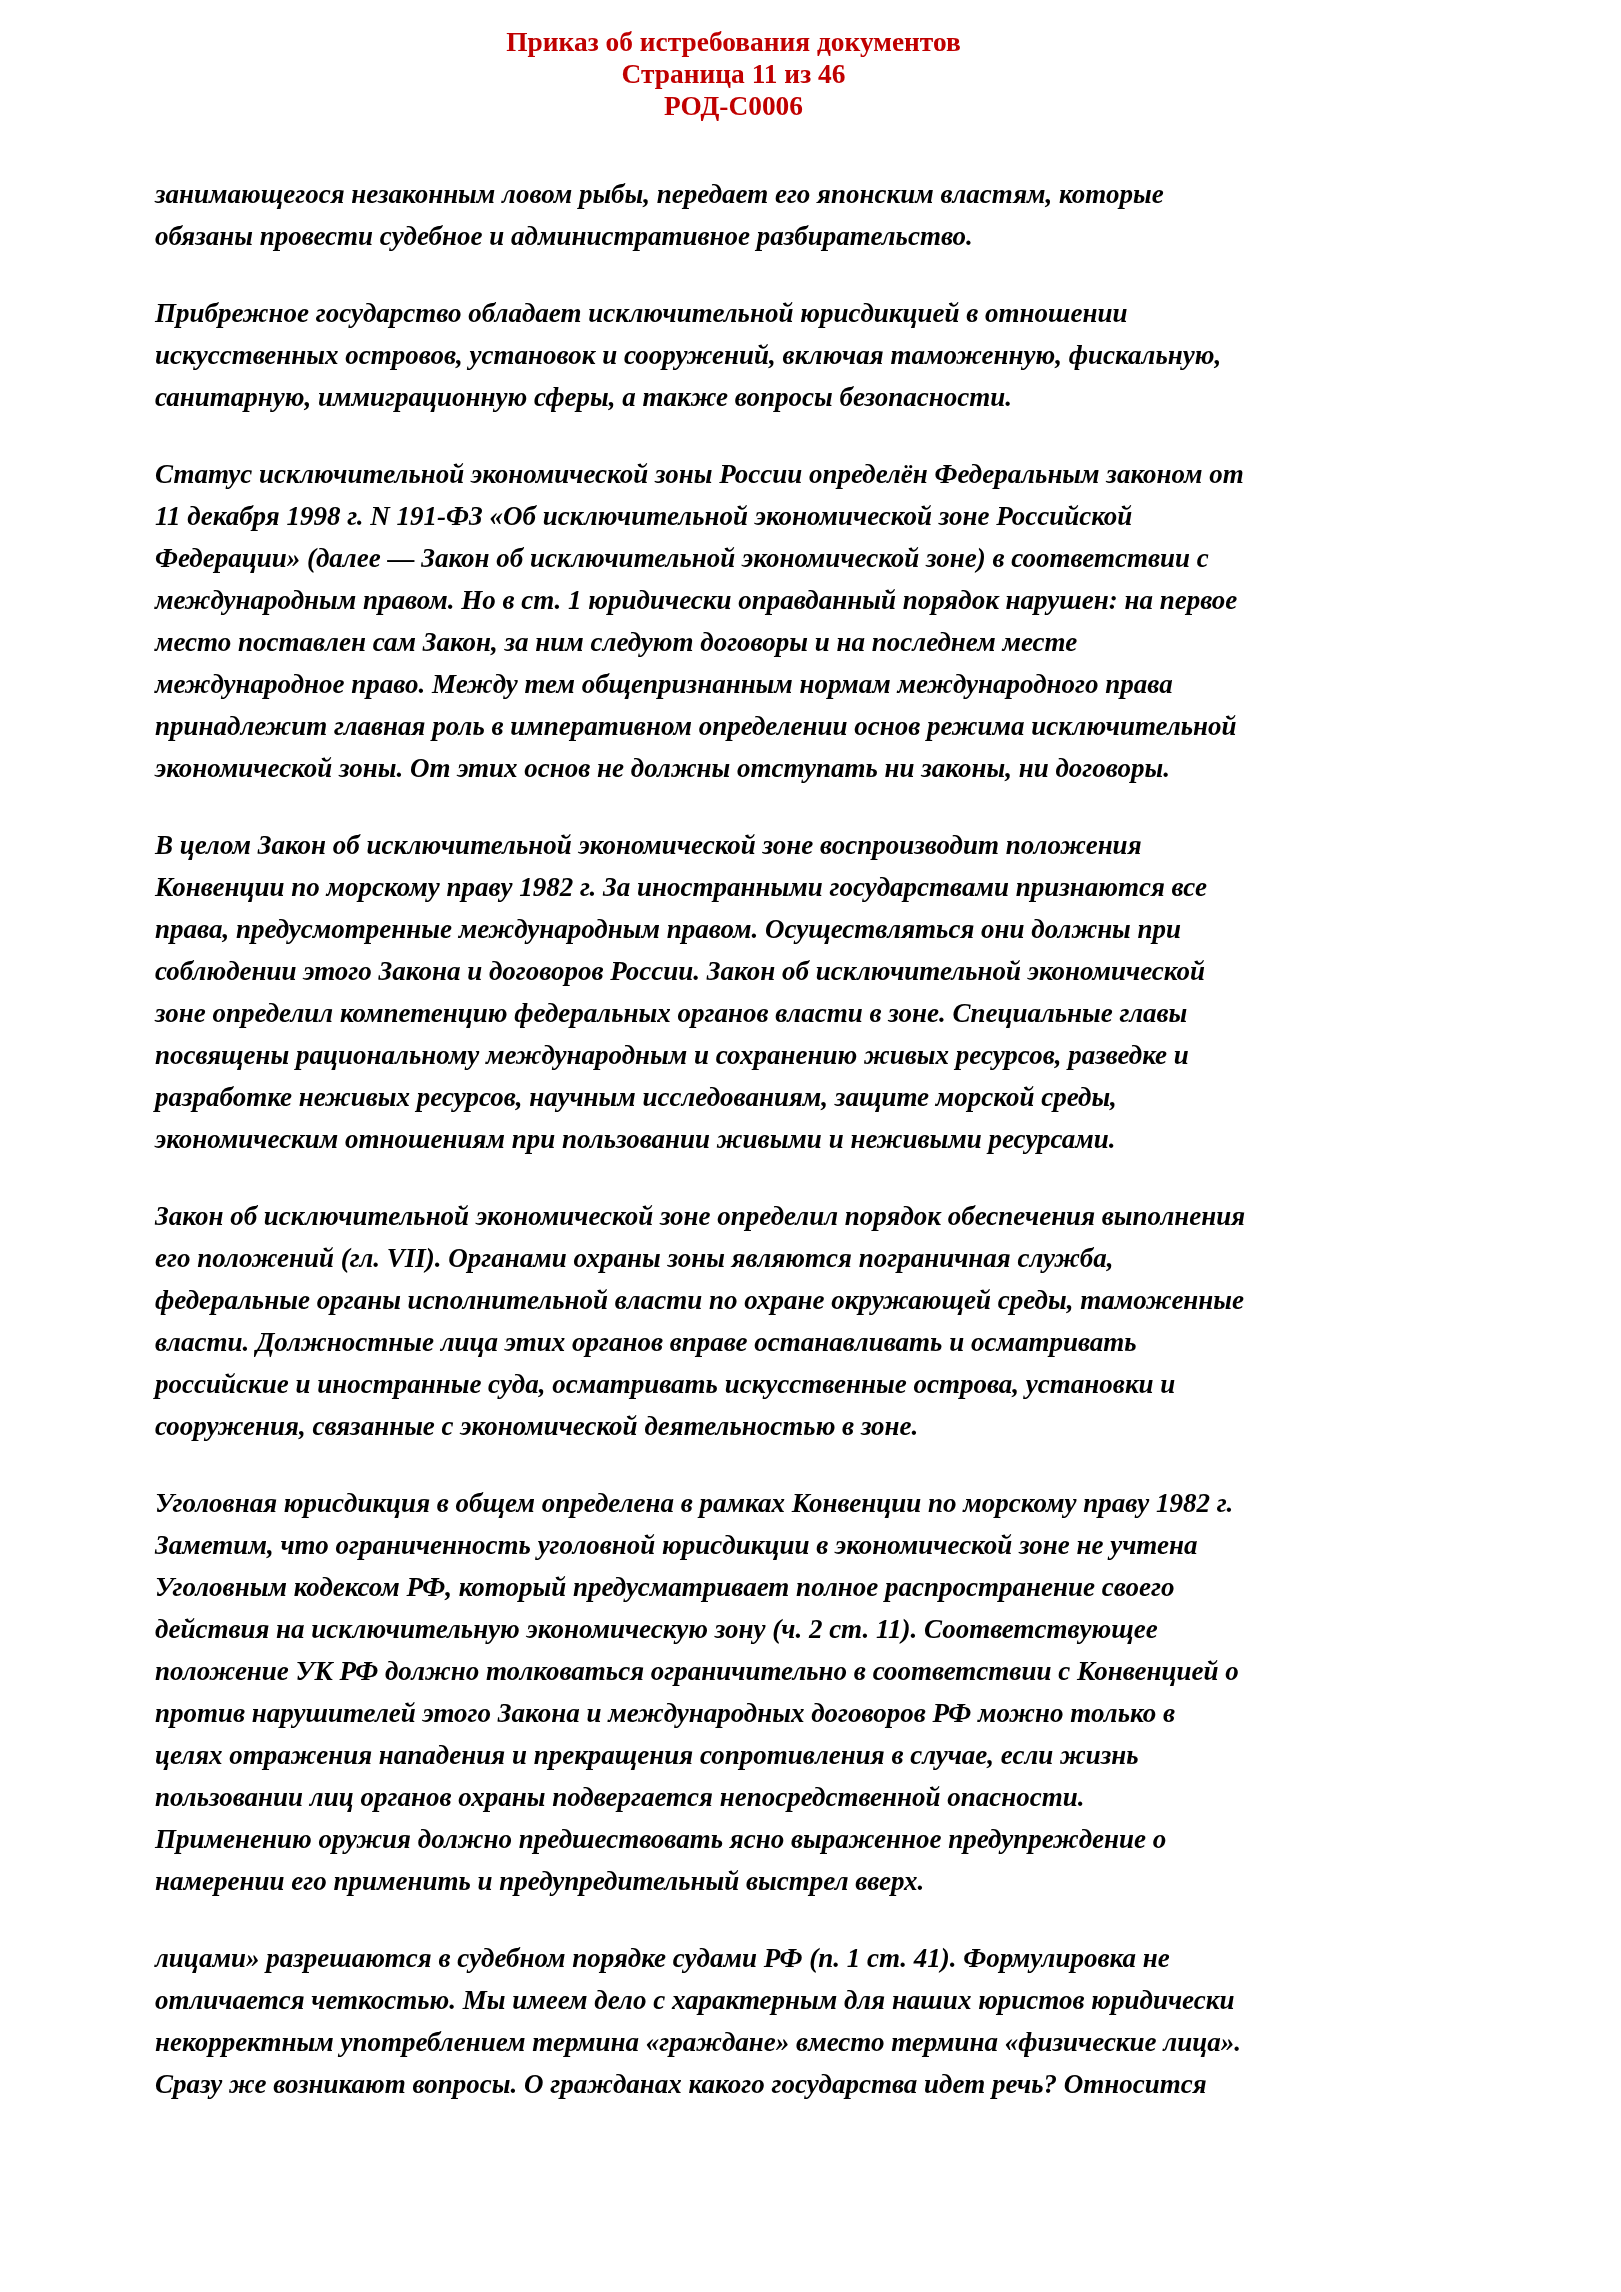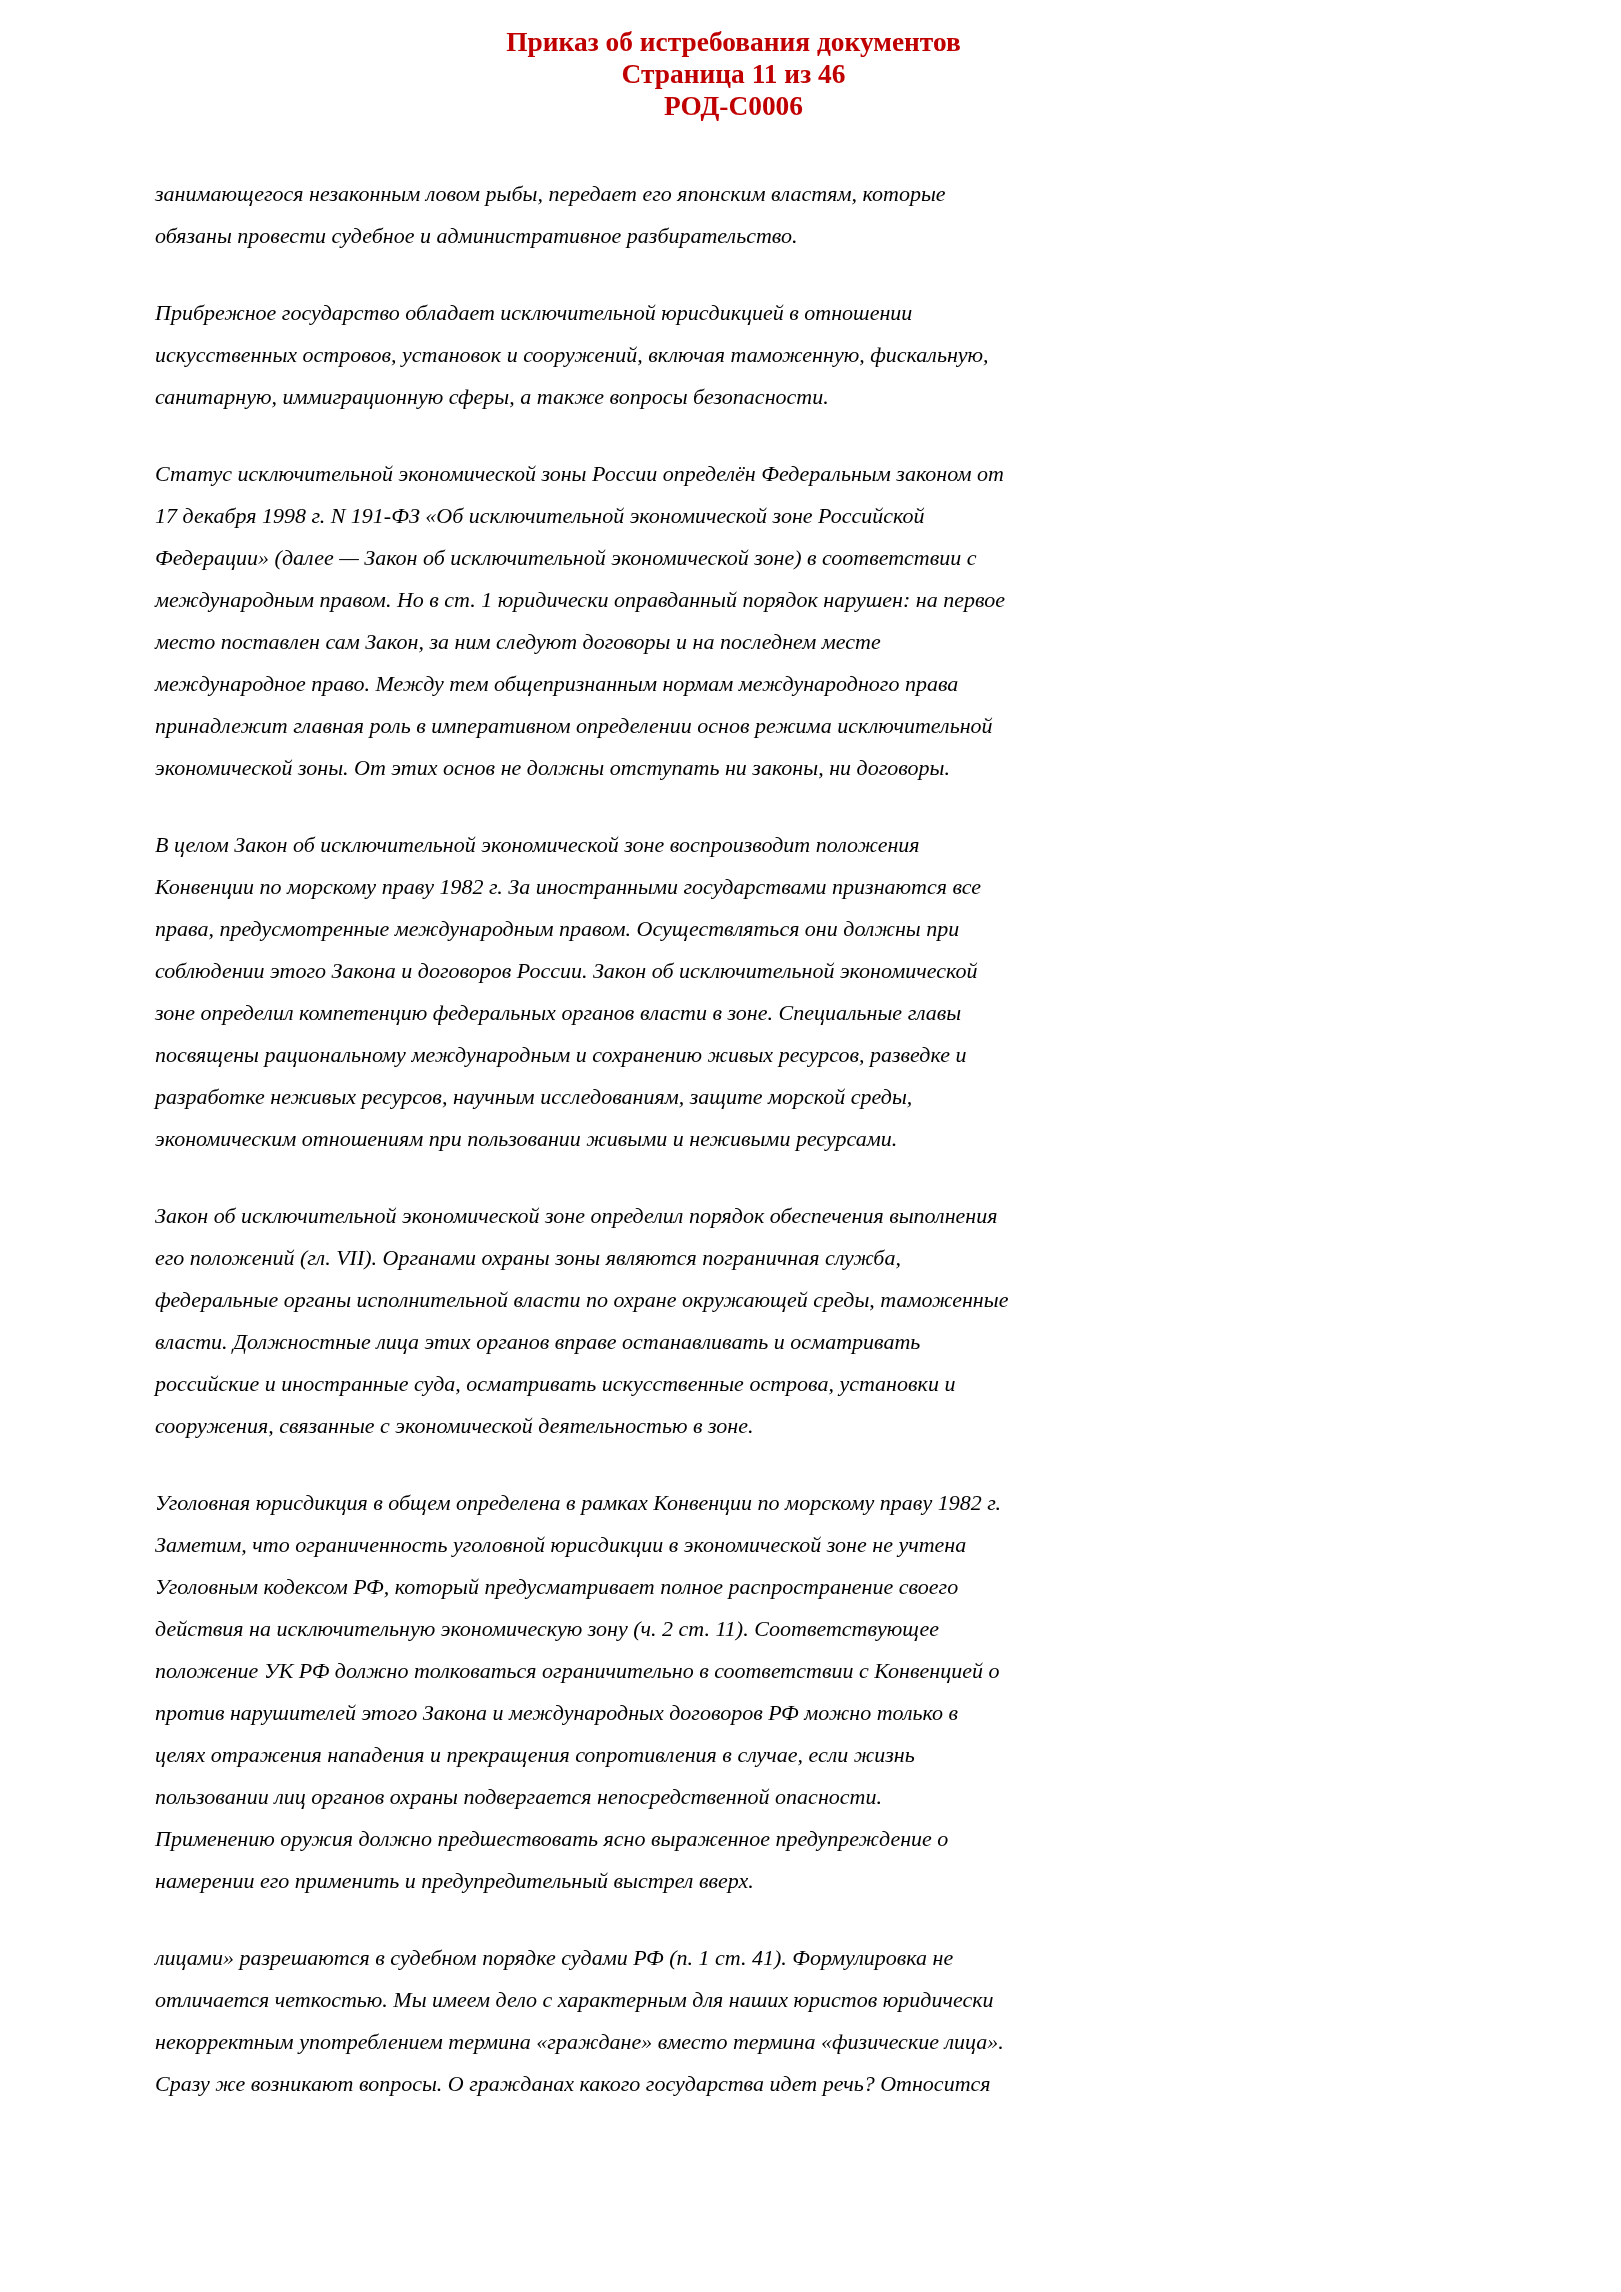--- a/index.html
+++ b/index.html
@@ -28,22 +28,23 @@
     font-family: "Liberation Serif", serif;
   }
   .doc-header div {
     white-space: nowrap;
   }
   .doc-body {
     margin-top: 51px;
     padding-left: 155px;
     padding-right: 108px;
     font-style: italic;
-    font-size: 22px;
+    font-size: 27px;
     line-height: 42px;
+    font-weight: bold;
   }
   .paragraph {
     margin: 0 0 35px 0;
   }
   .line {
     white-space: nowrap;
   }
 </style>
 </head>
 <body>
@@ -62,21 +63,21 @@
         <div class="line">занимающегося незаконным ловом рыбы, передает его японским властям, которые</div>
         <div class="line">обязаны провести судебное и административное разбирательство.</div>
       </div>
       <div class="paragraph">
         <div class="line">Прибрежное государство обладает исключительной юрисдикцией в отношении</div>
         <div class="line">искусственных островов, установок и сооружений, включая таможенную, фискальную,</div>
         <div class="line">санитарную, иммиграционную сферы, а также вопросы безопасности.</div>
       </div>
       <div class="paragraph">
         <div class="line">Статус исключительной экономической зоны России определён Федеральным законом от</div>
-        <div class="line">17 декабря 1998 г. N 191-ФЗ «Об исключительной экономической зоне Российской</div>
+        <div class="line">11 декабря 1998 г. N 191-ФЗ «Об исключительной экономической зоне Российской</div>
         <div class="line">Федерации» (далее — Закон об исключительной экономической зоне) в соответствии с</div>
         <div class="line">международным правом. Но в ст. 1 юридически оправданный порядок нарушен: на первое</div>
         <div class="line">место поставлен сам Закон, за ним следуют договоры и на последнем месте</div>
         <div class="line">международное право. Между тем общепризнанным нормам международного права</div>
         <div class="line">принадлежит главная роль в императивном определении основ режима исключительной</div>
         <div class="line">экономической зоны. От этих основ не должны отступать ни законы, ни договоры.</div>
       </div>
       <div class="paragraph">
         <div class="line">В целом Закон об исключительной экономической зоне воспроизводит положения</div>
         <div class="line">Конвенции по морскому праву 1982 г. За иностранными государствами признаются все</div>

